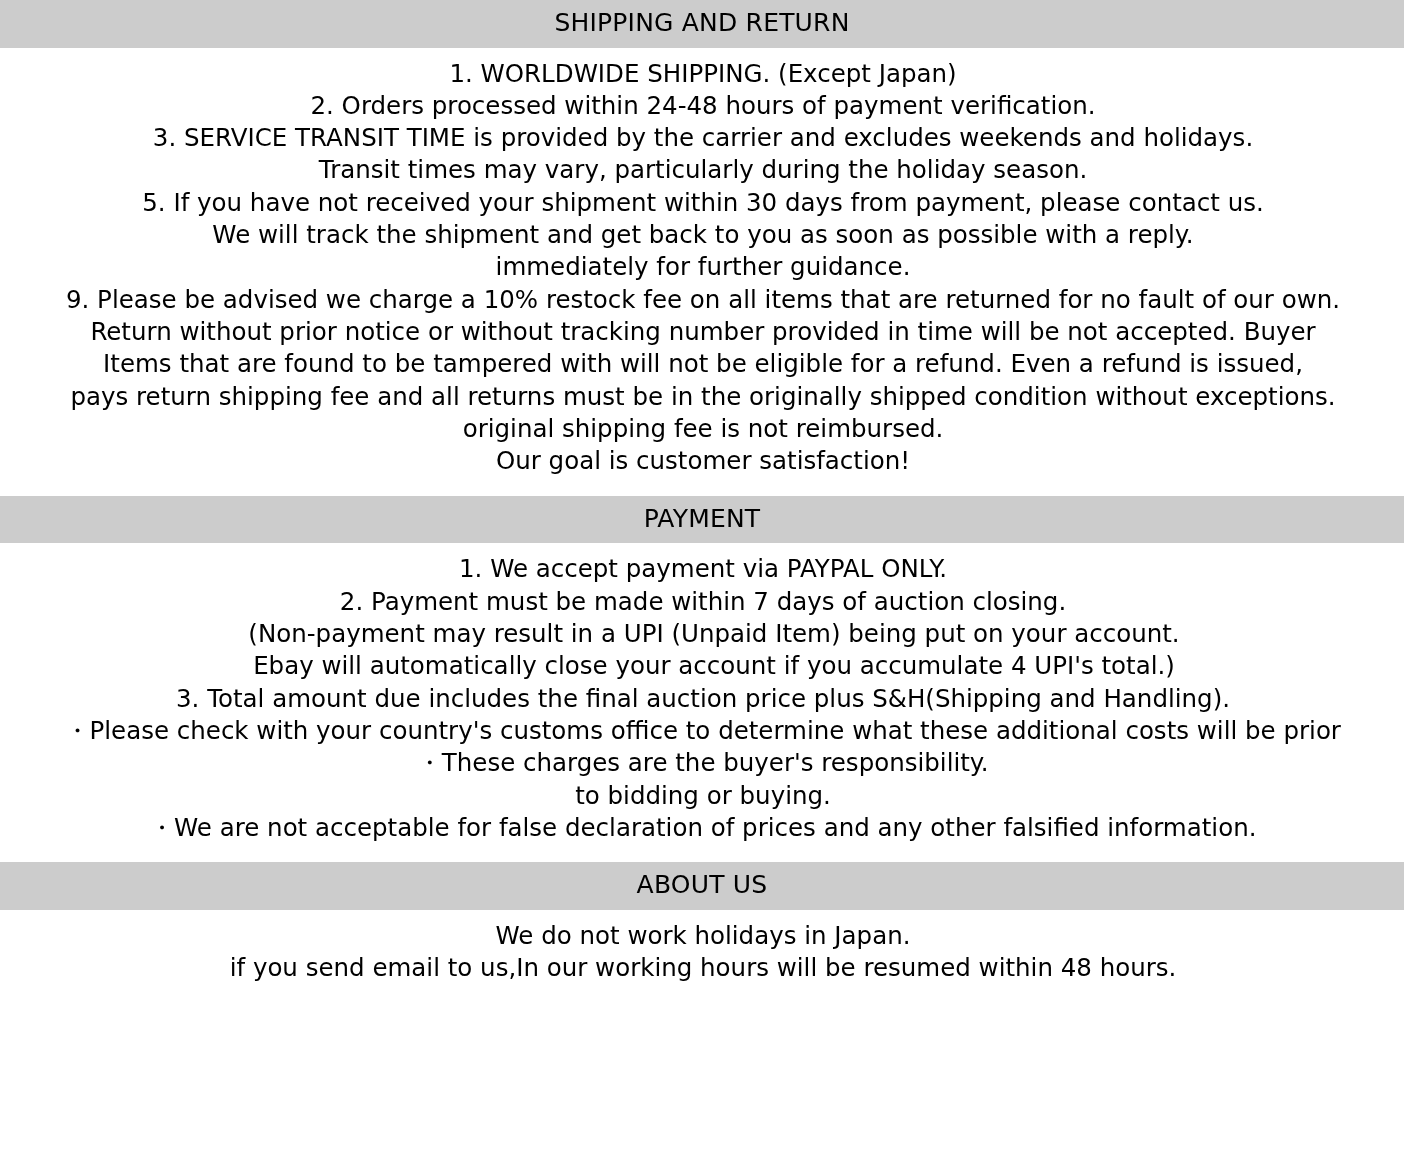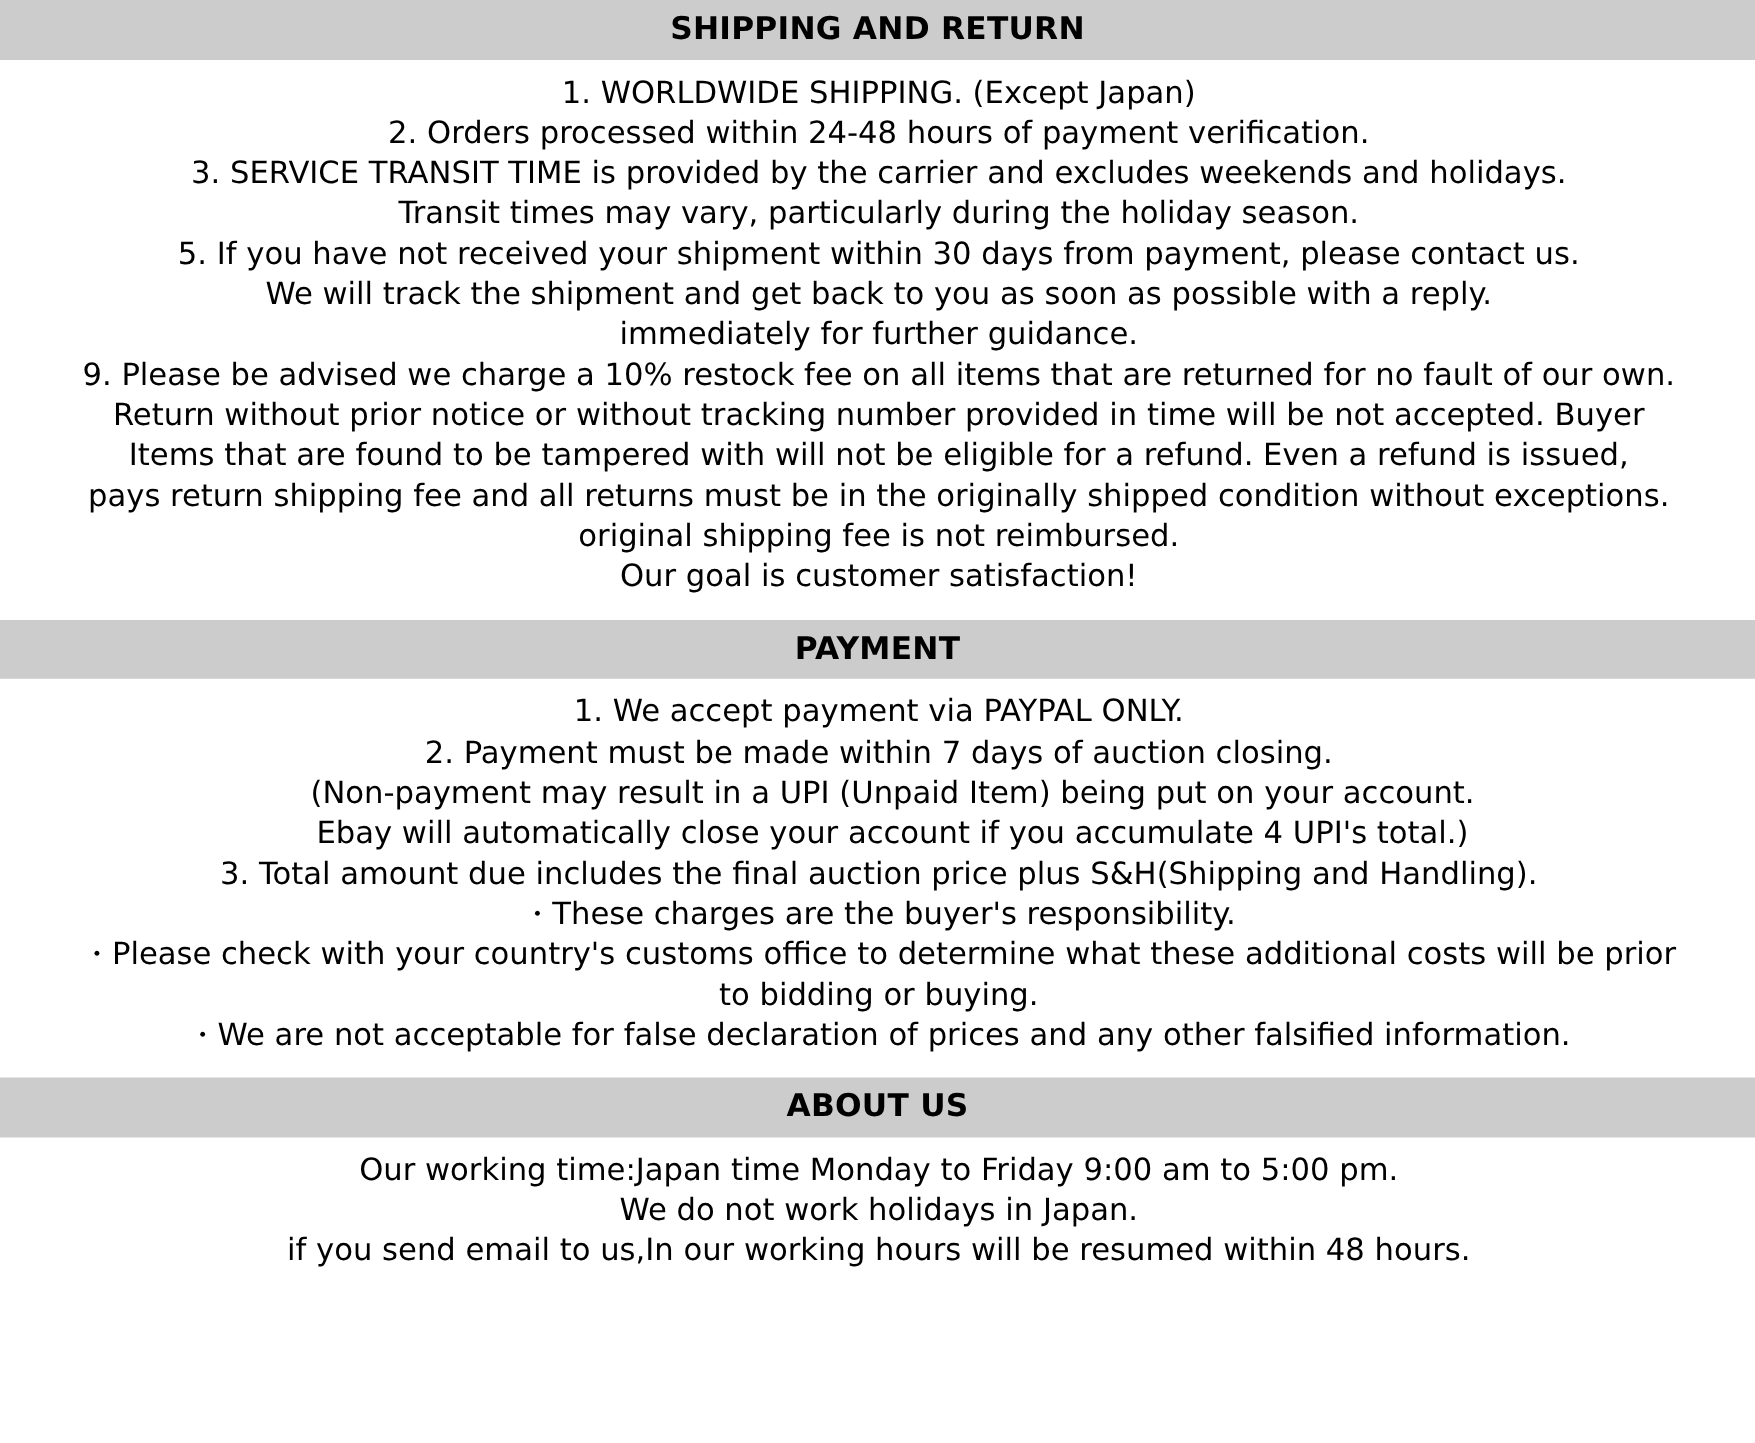--- a/index.html
+++ b/index.html
@@ -13,21 +13,21 @@
     font-family: "DejaVu Sans", sans-serif;
     color: #000000;
   }
   .page {
     width: 1404px;
     box-sizing: border-box;
   }
   .section-header {
     background: #cccccc;
     text-align: center;
-    font-weight: bold;
+    font-weight: normal;
     font-size: 25px;
     letter-spacing: 0.2px;
     padding: 9px 0 11px 0;
     line-height: 1.1;
   }
   .section-body {
     padding: 10px 16px 10px 18px;
     font-size: 24.5px;
     line-height: 1.32;
     text-align: center;
@@ -75,33 +75,32 @@
   <div class="spacer-sm"></div>
 
   <div>
     <div class="section-header">PAYMENT</div>
     <div class="section-body">
       <div class="line">1. We accept payment via PAYPAL ONLY.</div>
       <div class="line">2. Payment must be made within 7 days of auction closing.</div>
       <div class="line indent-1">(Non-payment may result in a UPI (Unpaid Item) being put on your account.</div>
       <div class="line indent-1">Ebay will automatically close your account if you accumulate 4 UPI's total.)</div>
       <div class="line">3. Total amount due includes the final auction price plus S&amp;H(Shipping and Handling).</div>
+      <div class="line">・Please check with your country's customs office to determine what these additional costs will be prior</div>
       <div class="line">・These charges are the buyer's responsibility.</div>
-      <div class="line">・Please check with your country's customs office to determine what these additional costs will be prior</div>
       <div class="line">to bidding or buying.</div>
       <div class="line">・We are not acceptable for false declaration of prices and any other falsified information.</div>
     </div>
   </div>
 
   <div class="spacer-sm"></div>
 
   <div>
     <div class="section-header">ABOUT US</div>
     <div class="section-body">
-      <div class="line">Our working time:Japan time Monday to Friday 9:00 am to 5:00 pm.</div>
       <div class="line">We do not work holidays in Japan.</div>
       <div class="line">if you send email to us,In our working hours will be resumed within 48 hours.</div>
     </div>
   </div>
 
   <div class="bottom-pad"></div>
 
 </div>
 
 </body></html>

